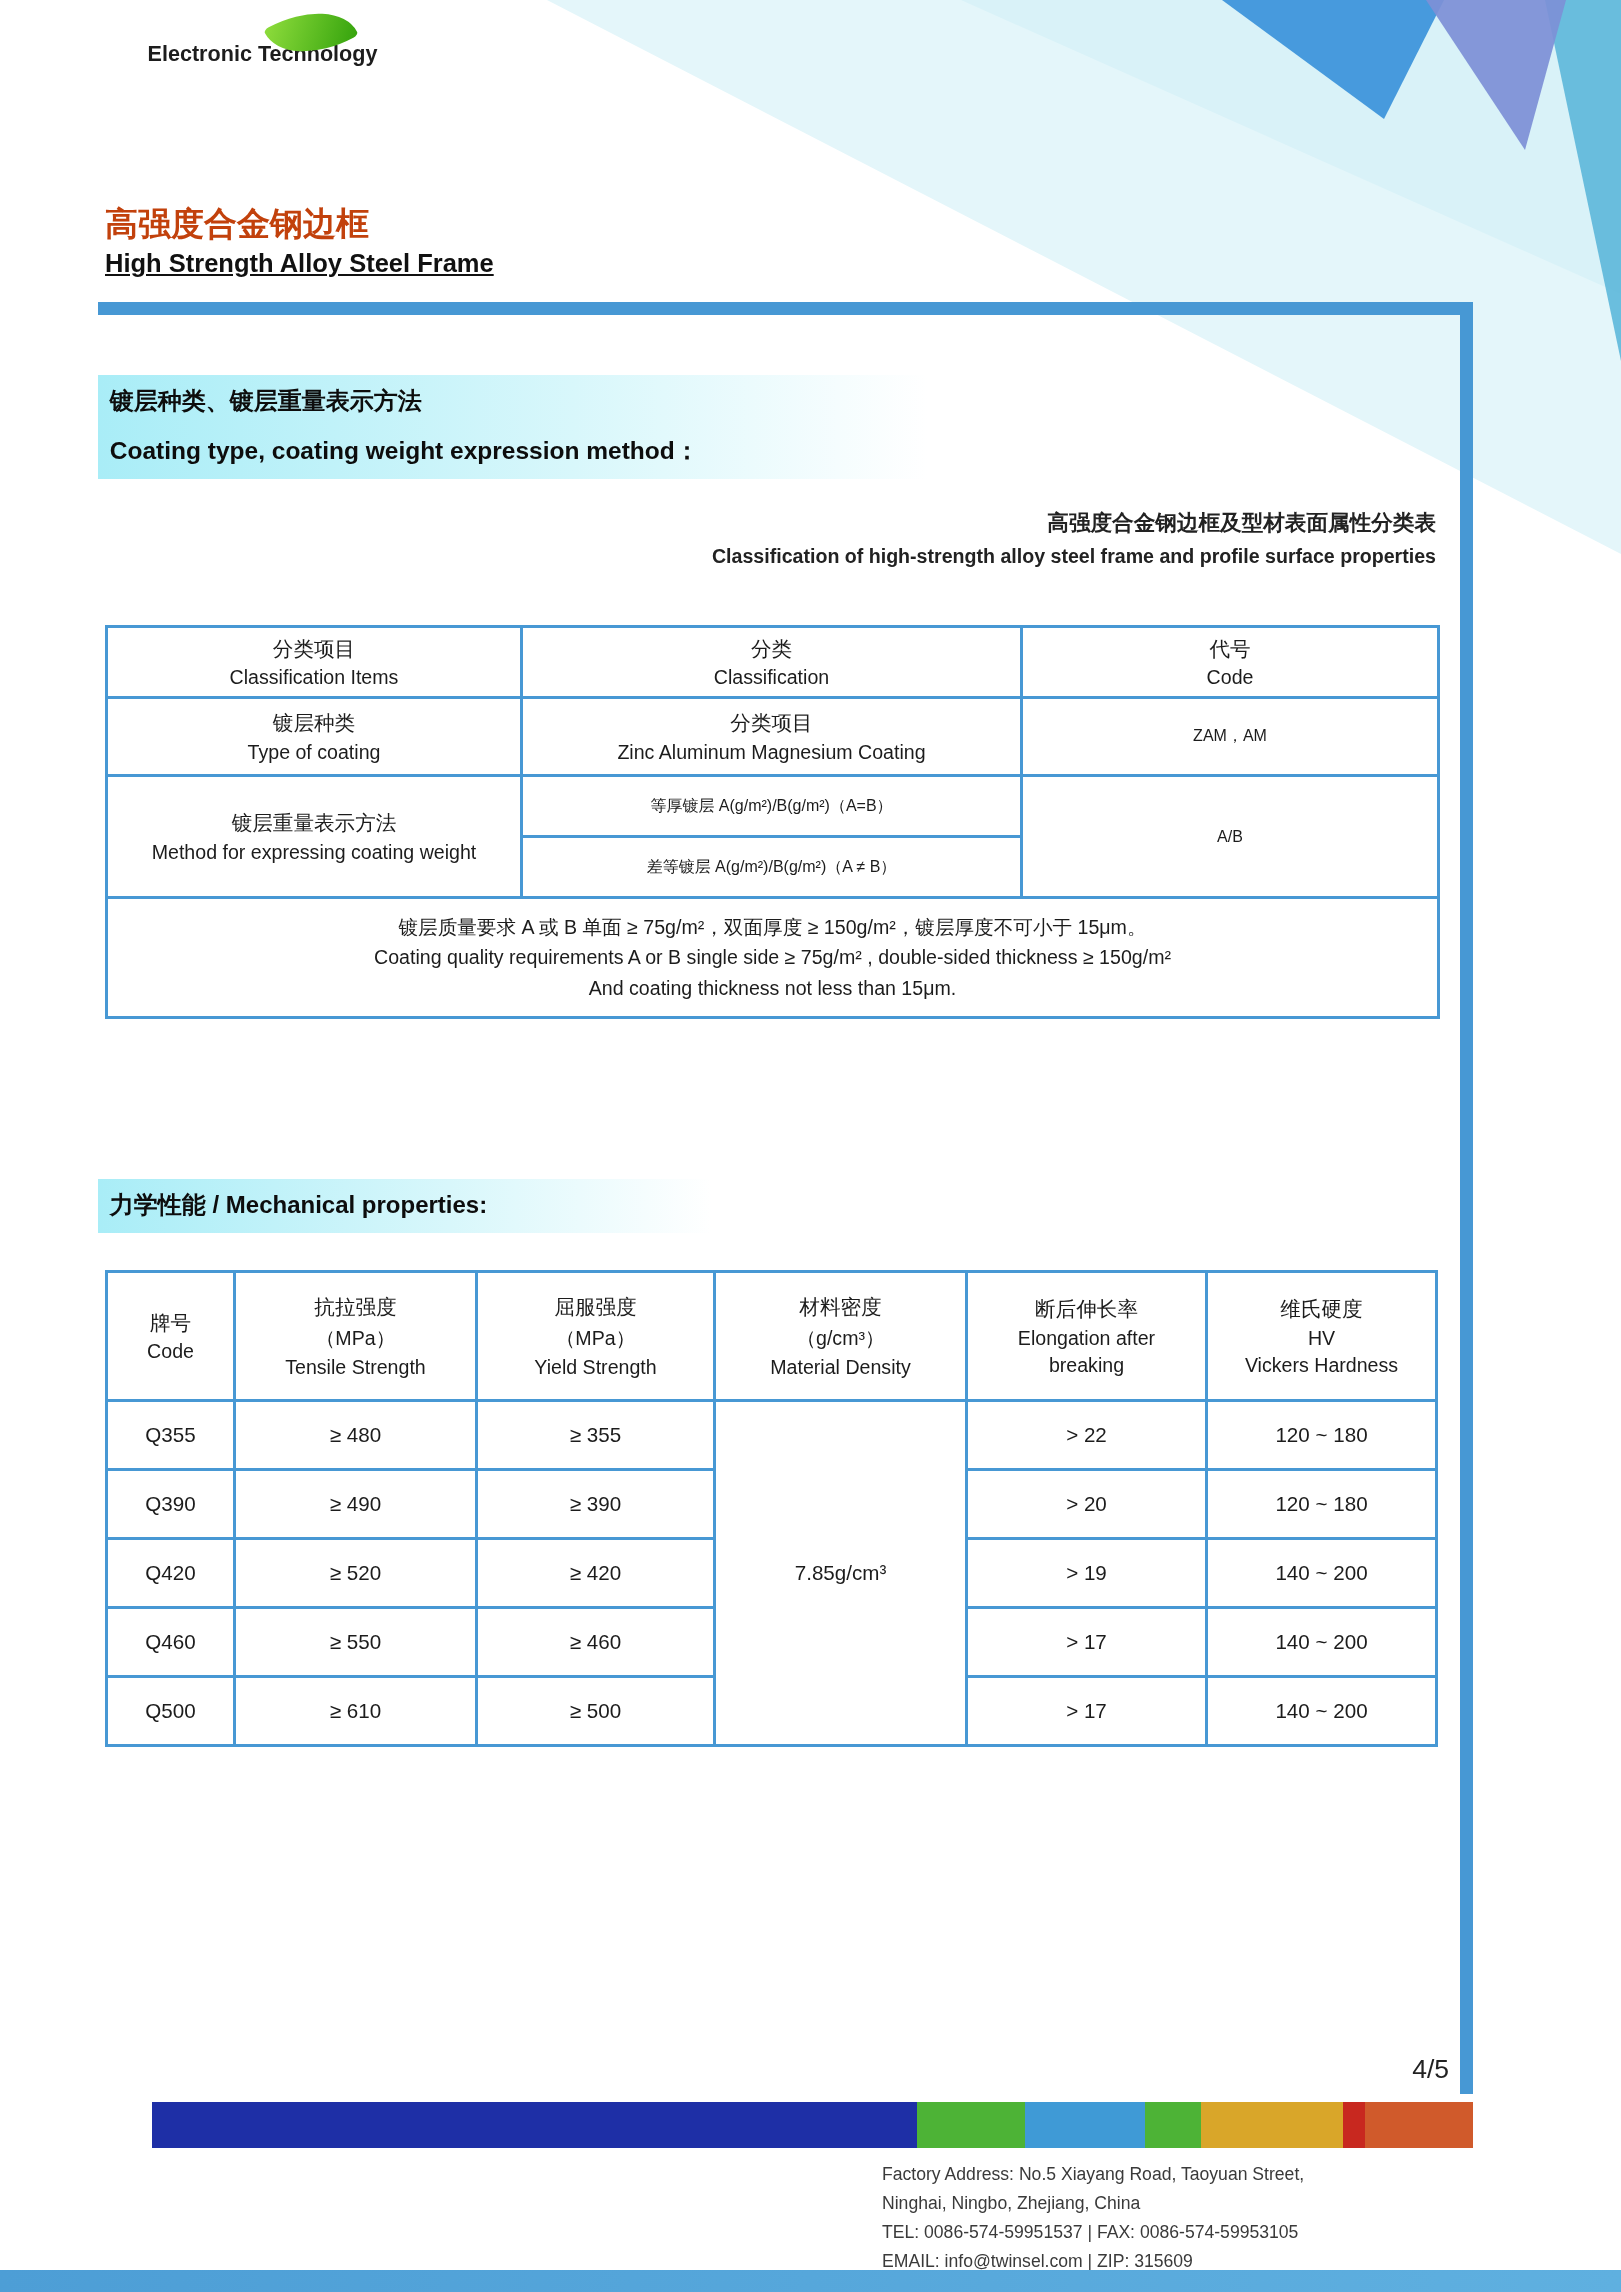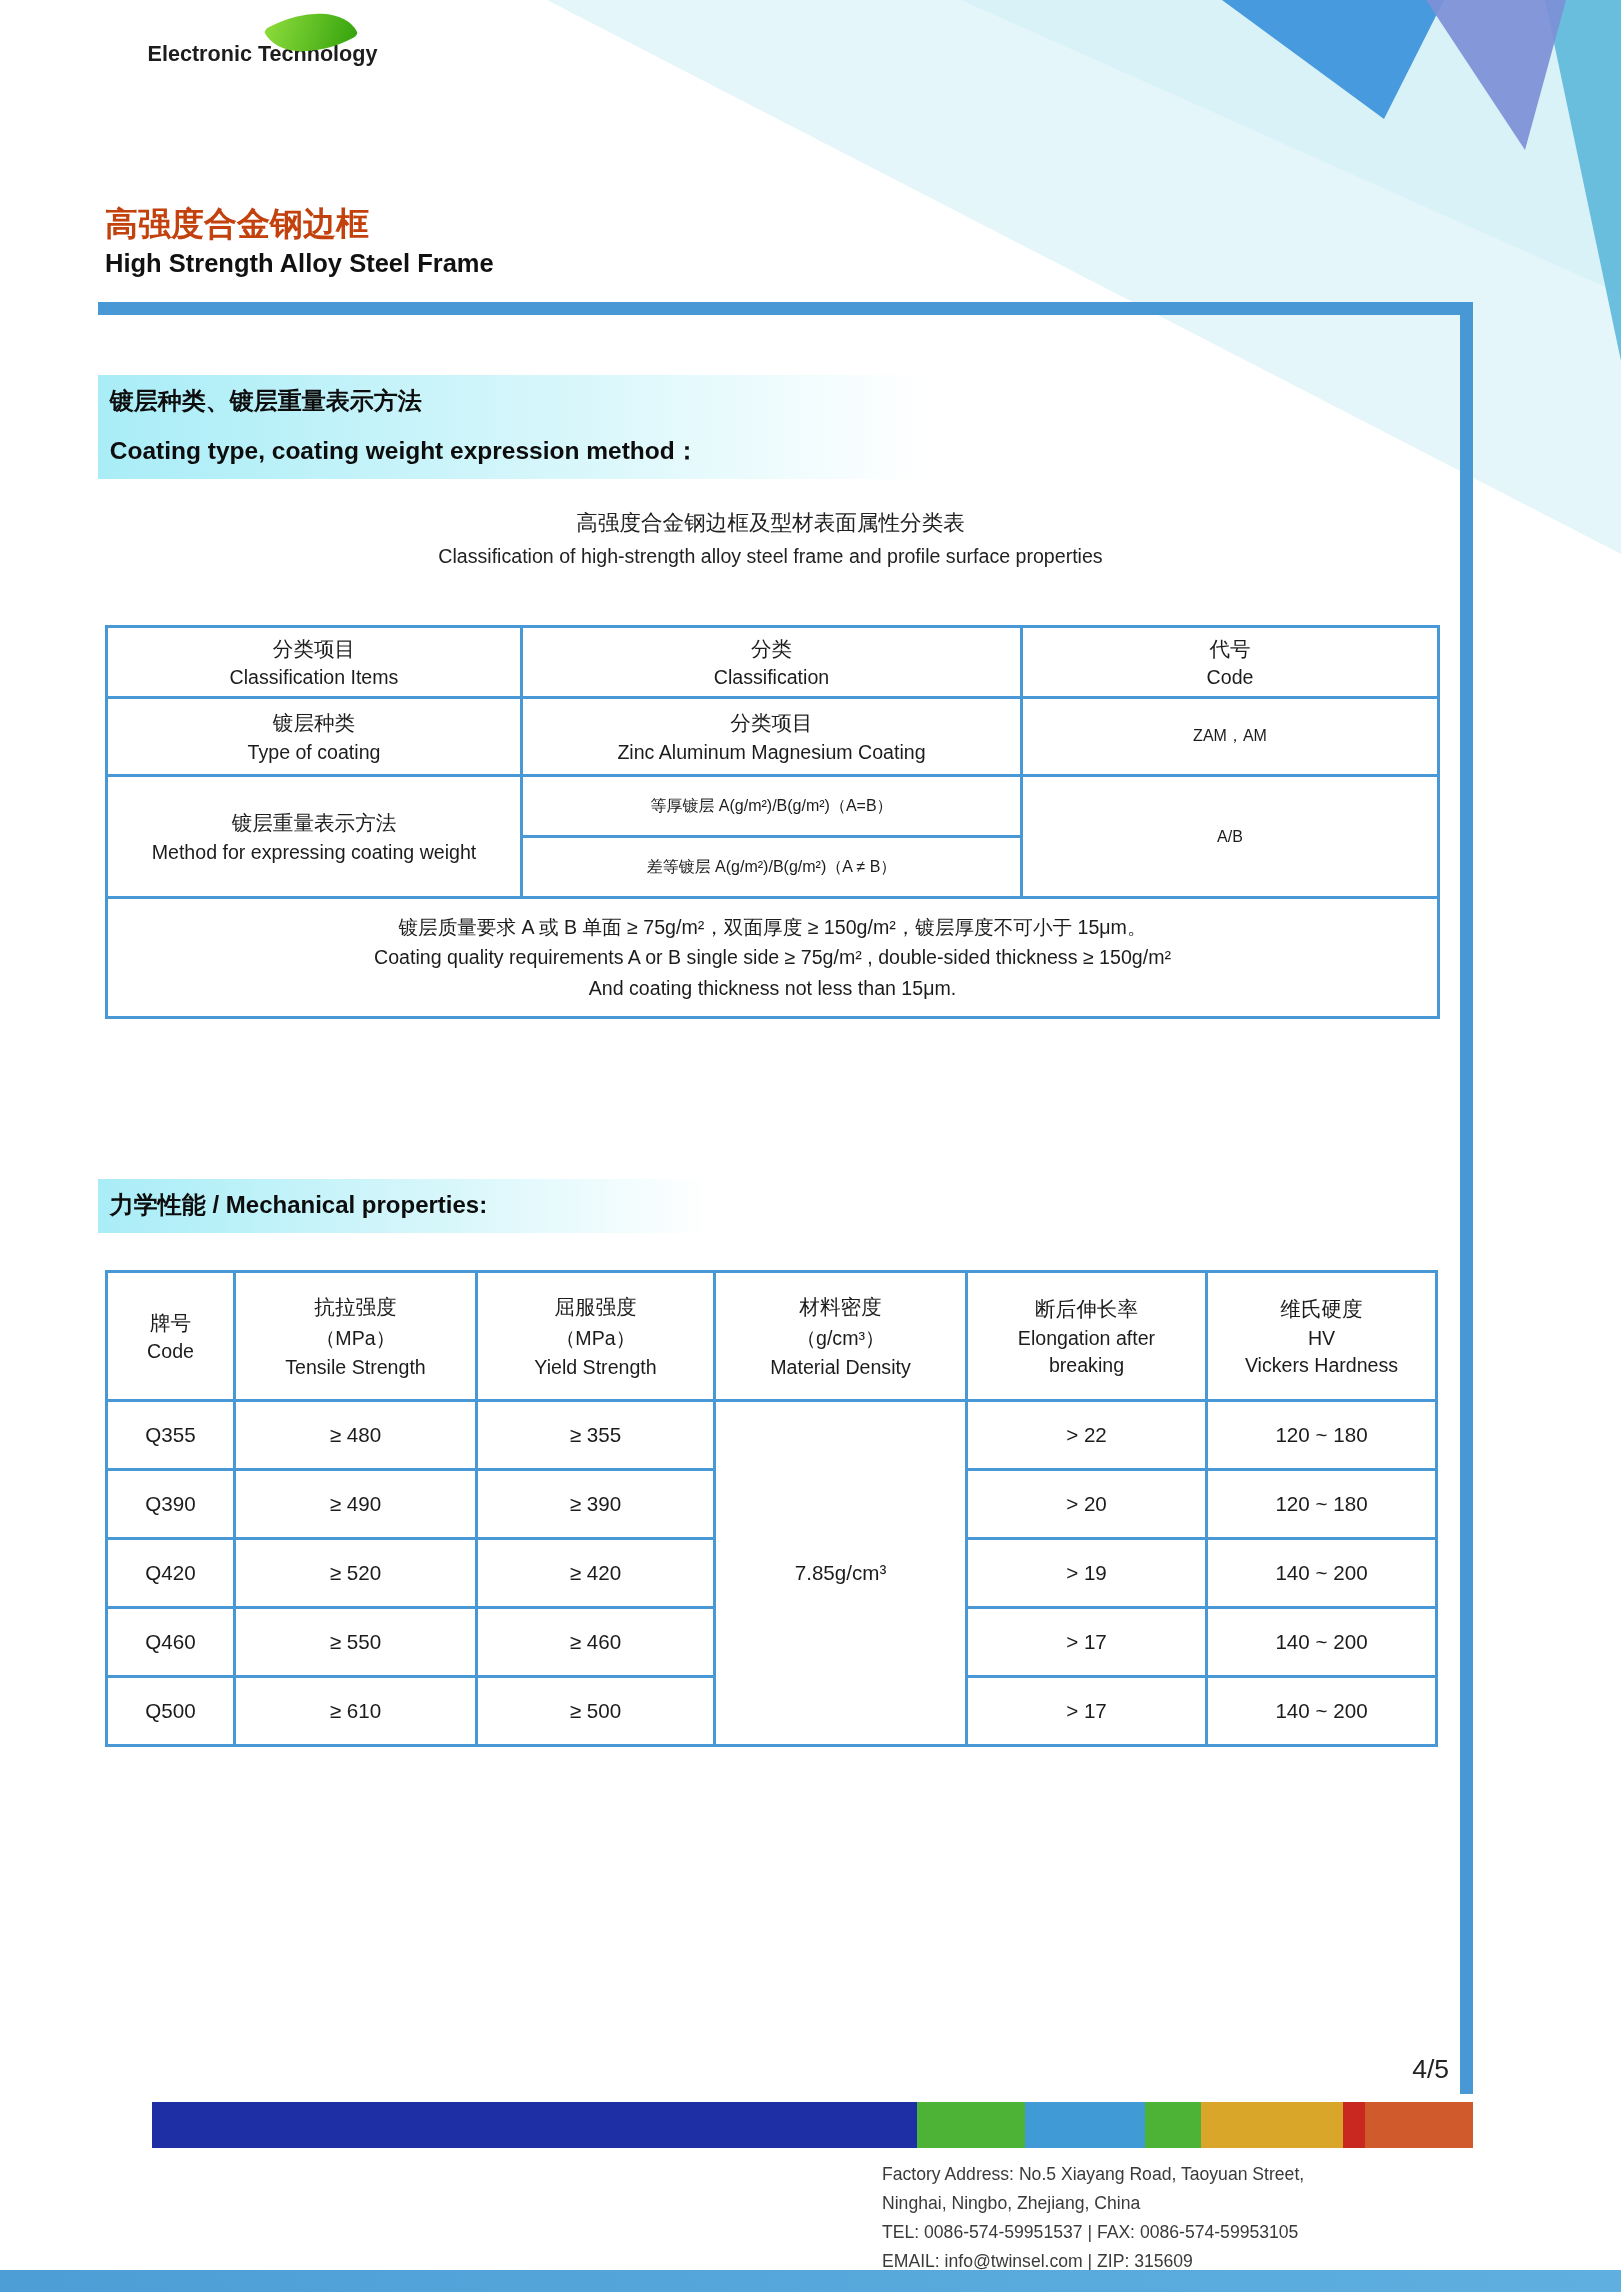--- a/index.html
+++ b/index.html
@@ -23,35 +23,35 @@
   .logo { position:absolute; left:101px; top:33px; }
   .logo-text { font-size:63px; font-weight:800; color:#3c3c3c; letter-spacing:2px; line-height:1; }
   .logo-text .green { color:#4eb11f; }
   .leaf { position:absolute; left:169px; top:-25.5px; width:82px; height:49px;
     background:linear-gradient(135deg,#8edc3c,#35a30d);
     border-radius:8% 100% 8% 100%; transform:rotate(-28deg); }
   .logo-sub { width:323px; text-align:center; font-size:21.6px; font-weight:700; color:#1d1d1d; margin-top:7.8px; }
 
   
   .title-zh { position:absolute; left:105px; top:202px; font-size:33px; font-weight:700; color:#c2410c; }
-  .title-en { position:absolute; left:105px; top:249px; font-size:25.5px; font-weight:700; color:#111; }
+  .title-en { position:absolute; left:105px; top:249px; font-size:25.5px; font-weight:700; color:#111;text-decoration:underline; }
   .hbar { position:absolute; left:98px; top:302px; width:1375px; height:12.7px; background:#4798d4; }
   .vbar { position:absolute; left:1460px; top:302px; width:12.7px; height:1792px; background:#4798d4; }
 
   
   .sec-h { position:absolute; left:98px;
     background:linear-gradient(90deg,#a9edf7 0%, #d8f7fb 55%, rgba(255,255,255,0) 96%);
     padding:9.8px 19.6px 11.8px 11.8px; }
   .sec-h .l1 { font-size:24px; font-weight:700; color:#0d0d0d; }
   .sec-h .l2 { font-size:24.5px; font-weight:700; color:#0d0d0d; margin-top:17px; }
   #sec1 { top:375px; width:833px; }
   #sec2 { top:1179px; width:608px; }
 
   
-  .t1-title { position:absolute; left:105px; top:508px; width:1331px; text-align:center; }
+  .t1-title { position:absolute; left:105px; top:508px; width:1331px; text-align:right;font-weight:bold; }
   .t1-title .zh { font-size:21.6px; color:#222; }
   .t1-title .en { font-size:19.6px; color:#222; margin-top:7.8px; }
 
   
   table { border-collapse:collapse; table-layout:fixed; position:absolute; left:105px; }
   td, th { border:3.9px solid #4798d4; text-align:center; vertical-align:middle;
     font-weight:400; padding:2px 10px; color:#1c1c1c;margin-left:8px; }
   .zh-line { font-size:20.6px; display:block; }
   .en-line { font-size:19.6px; display:block; margin-top:3.9px; }
   #table1 { top:625px; width:1331px; }

